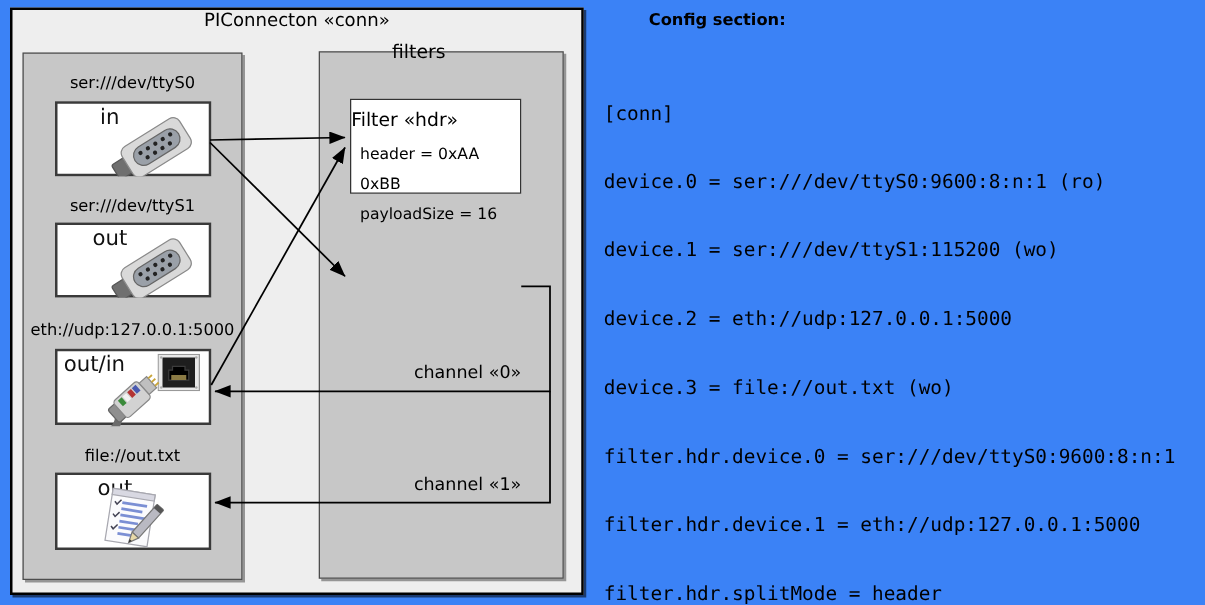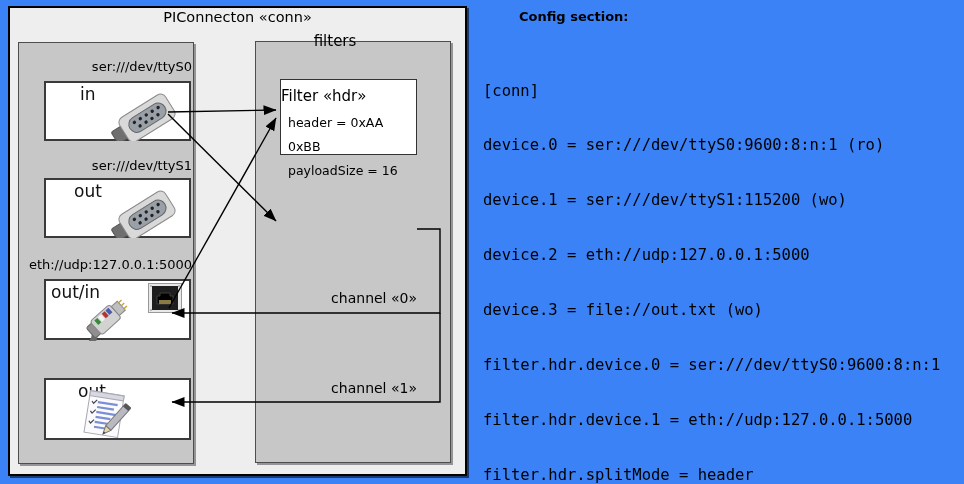--- a/index.html
+++ b/index.html
@@ -10,22 +10,22 @@
   #outer-box{left:8px;top:6px;width:459px;height:470px;background:#eeeeee;
              border:2px solid #000;box-sizing:border-box;box-shadow:2px 2px 0 rgba(0,0,0,0.55);}
   #diagram-title{left:10px;top:9px;width:455px;text-align:center;font-size:14.5px;}
   
   .panel{background:#c7c7c7;border:1px solid #4d4d4d;box-sizing:border-box;
          box-shadow:2px 2px 0 rgba(40,40,40,0.45);}
   #devices-panel{left:18px;top:42px;width:176px;height:422px;}
   #filters-panel{left:255px;top:41px;width:196px;height:422px;}
   #filters-title{left:255px;top:32px;width:160px;text-align:center;font-size:15px;}
   
-  .dev-label{left:20px;width:172px;text-align:right;font-size:13px;white-space:nowrap;}
-  .dev-box{left:44px;width:147px;background:#fff;border:2px solid #3a3a3a;box-sizing:border-box;}
+  .dev-label{left:20px;width:172px;text-align:center;font-size:13px;white-space:nowrap;}
+  .dev-box{left:44px;width:125px;background:#fff;border:2px solid #3a3a3a;box-sizing:border-box;}
   .dir{position:absolute;font-size:17px;line-height:20px;color:#111;}
   
   .filter-box{left:280px;width:137px;height:76px;background:#fff;border:1px solid #333;
               box-sizing:border-box;}
   .filter-title{position:absolute;left:0;top:7px;width:100%;font-size:15px;}
   .filter-props{position:absolute;left:7px;top:31px;font-size:12.5px;line-height:24px;}
   
   .chan-label{width:127px;text-align:right;font-size:14px;}
   
   #config-heading{left:483px;top:9px;font-size:13px;font-weight:bold;
@@ -110,20 +110,21 @@
         <rect x="34" y="16" width="4" height="6" fill="#b33434"></rect>
         <rect x="39" y="16" width="4" height="6" fill="#4a5ab0"></rect>
         <rect x="46" y="17" width="8" height="12" fill="#bfbfbf" stroke="#888"></rect>
         <line x1="54" y1="19" x2="58" y2="19" stroke="#c9a53a" stroke-width="1.5"></line>
         <line x1="54" y1="23" x2="58" y2="23" stroke="#c9a53a" stroke-width="1.5"></line>
         <line x1="54" y1="27" x2="58" y2="27" stroke="#c9a53a" stroke-width="1.5"></line>
       </g>
     </svg>
   </div>
 
+  <div class="abs dev-label" style="top:358px">file://out.txt</div>
   <div class="abs dev-box" style="top:378px;height:62px">
     <span class="dir" style="left:32px;top:1px">out</span>
     <svg class="abs" style="left:32px;top:10px" width="64" height="50" viewBox="0 0 64 50">
       <g transform="rotate(9 32 25)">
         <rect x="9" y="4" width="34" height="42" fill="#fbfbfd" stroke="#a8a8b0"></rect>
         <rect x="9" y="4" width="34" height="5" fill="#d8d8e2" stroke="#a8a8b0"></rect>
         <g fill="#7b8fd4">
           <rect x="18" y="13" width="20" height="2.2"></rect>
           <rect x="18" y="18" width="17" height="2.2"></rect>
           <rect x="18" y="23" width="20" height="2.2"></rect>

